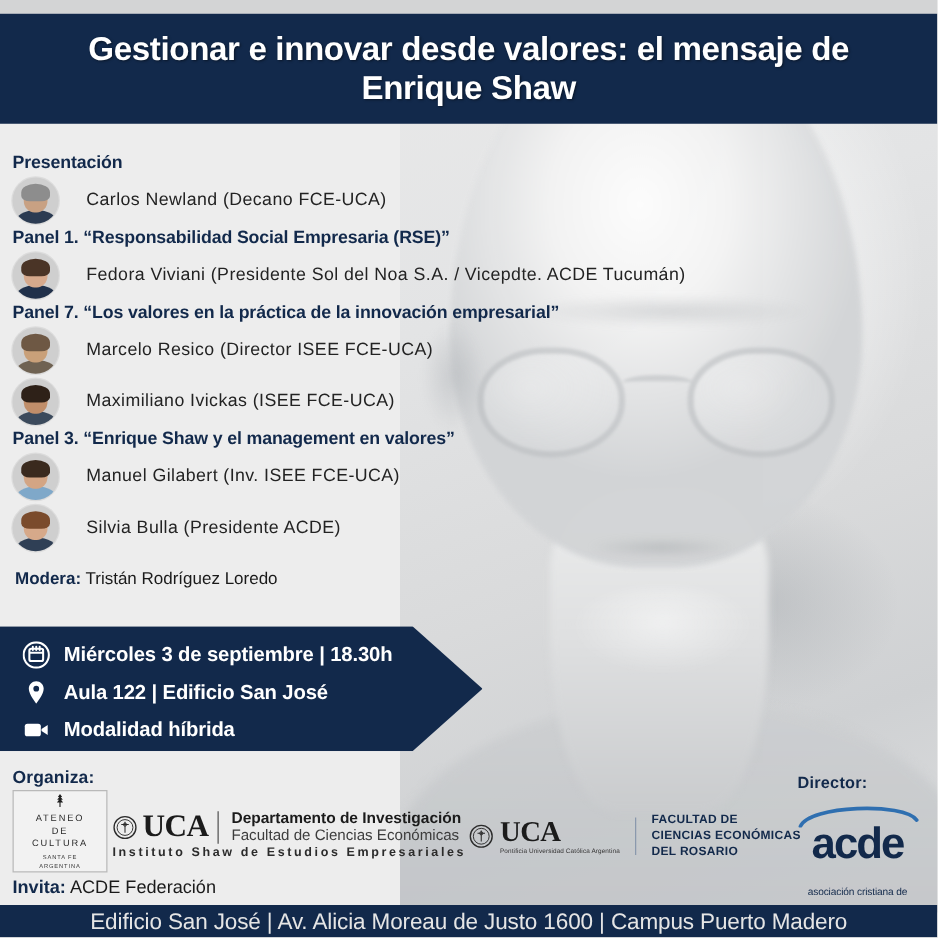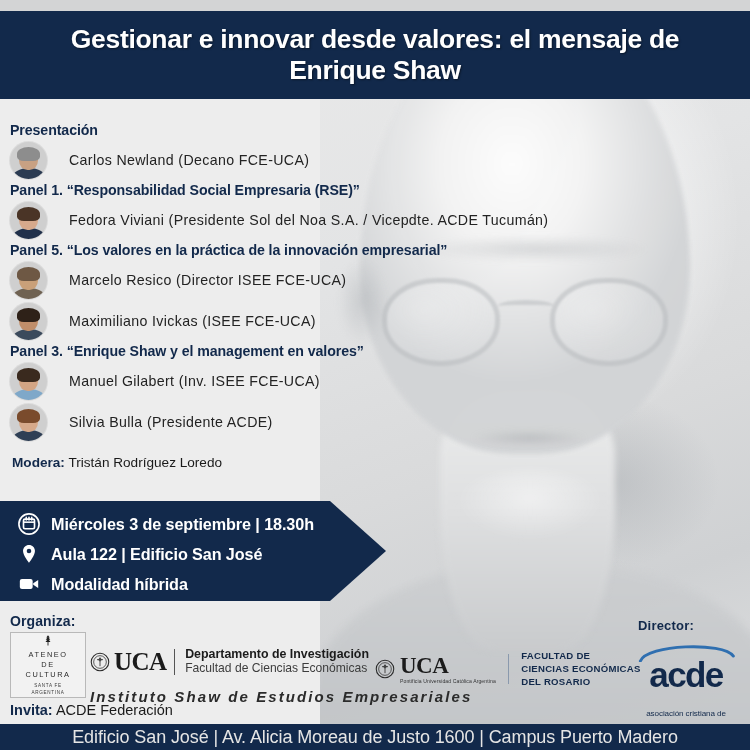--- a/index.html
+++ b/index.html
@@ -258,23 +258,22 @@
   .uca-seal{ width:20px; height:20px; flex:0 0 20px; }
   .uca-word{
     font-family:"Liberation Serif", serif;
     font-size:25px; font-weight:bold; color:#1b1b1b;
     line-height:1; letter-spacing:-.5px;
   }
   .uca-div{ width:1.5px; height:26px; background:#555; margin:0 6px 0 3px; }
   .uca-t1{ font-size:12.4px; font-weight:bold; color:#1b1b1b; line-height:1.12; }
   .uca-t2{ font-size:12.1px; color:#3d3d3d; line-height:1.12; }
   .uca-foot{
-    font-size:15px; color:#2b2b2b; letter-spacing:2.1px; margin-top:13px;
+    font-size:10px; color:#2b2b2b; letter-spacing:2.1px; margin-top:2px;
     font-weight:bold;
-    font-style:italic;
   }
 
   .uca2{
     position:absolute; left:375px; top:650px;
     z-index:3;
     display:flex; align-items:center; gap:5px;
   }
   .uca2 .uca-word{ font-size:23px; }
   .uca2 .tiny{ font-size:5.1px; color:#333; letter-spacing:.1px; margin-top:1px; }
   .uca2 .bar{ width:1.4px; height:30px; background:#8a99ad; margin:0 7px; }
@@ -349,21 +348,21 @@
       </div>
       <div class="panel-heading">Panel 1. “Responsabilidad Social Empresaria (RSE)”</div>
       <div class="speaker">
         <div class="avatar">
           <div class="body" style="background:#20304a"></div>
           <div class="face" style="background:#d6a98c"></div>
           <div class="hair" style="background:#4a3426"></div>
         </div>
         <span class="speaker-name">Fedora Viviani (Presidente Sol del Noa S.A. / Vicepdte. ACDE Tucumán)</span>
       </div>
-      <div class="panel-heading">Panel 5. “Los valores en la práctica de la innovación empresarial”</div>
+      <div class="panel-heading">Panel 7. “Los valores en la práctica de la innovación empresarial”</div>
       <div class="speaker">
         <div class="avatar">
           <div class="body" style="background:#6f6252"></div>
           <div class="face" style="background:#c9a079"></div>
           <div class="hair" style="background:#6e5844"></div>
         </div>
         <span class="speaker-name">Marcelo Resico (Director ISEE FCE-UCA)</span>
       </div>
       <div class="speaker">
         <div class="avatar">

